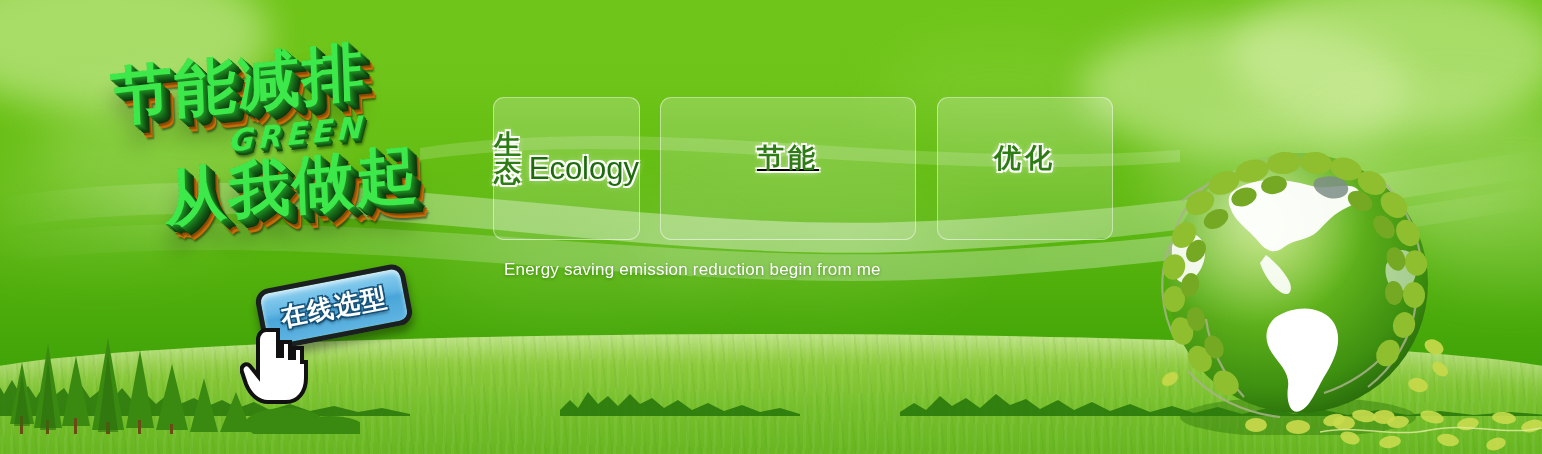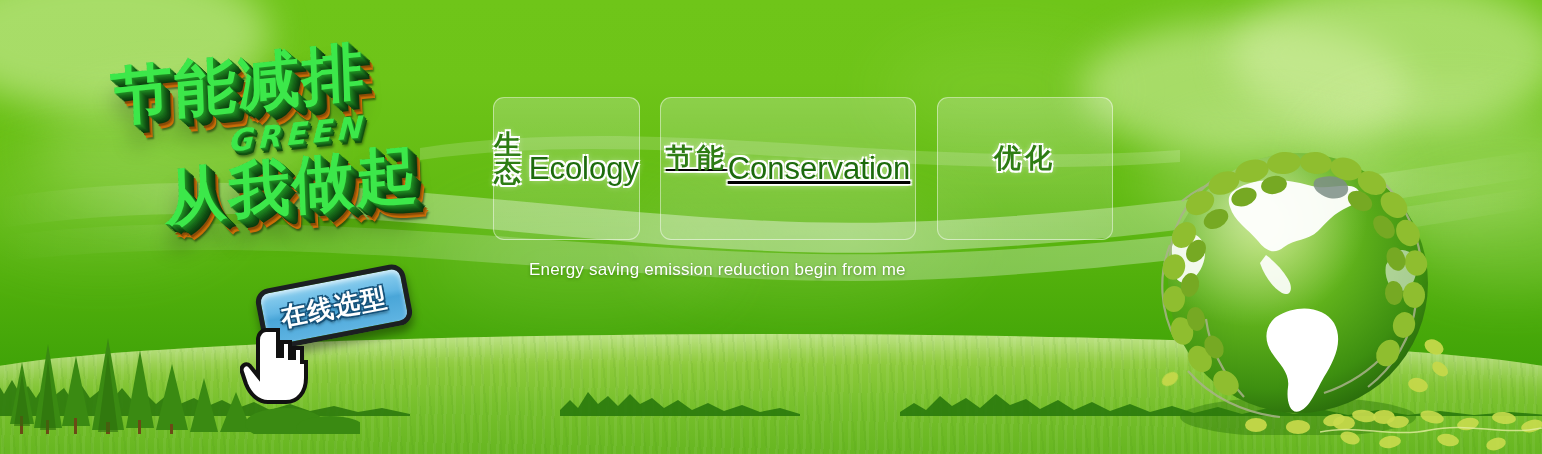--- a/index.html
+++ b/index.html
@@ -127,21 +127,21 @@
     letter-spacing:4px;
   }
   .card-en{
     font-family:"Liberation Sans","DejaVu Sans",sans-serif;
     font-size:31px;font-weight:normal;color:#1d6b0d;line-height:1;
     text-shadow:-1.6px -1.6px 0 #fff,1.6px -1.6px 0 #fff,-1.6px 1.6px 0 #fff,1.6px 1.6px 0 #fff,
                 0 0 7px rgba(255,255,255,.85);
   }
 
   .tagline{
-    position:absolute;left:529px;top:260px;
+    position:absolute;left:504px;top:260px;
     font-family:"Liberation Sans","DejaVu Sans",sans-serif;
     font-size:17px;color:#ffffff;letter-spacing:.2px;
     text-shadow:0 1px 3px rgba(40,95,10,.55);
     white-space:nowrap;
   }
 
   
   .globe-wrap{position:absolute;left:1148px;top:135px;width:300px;height:300px;}
 </style>
 </head>
@@ -256,21 +256,20 @@
 
   <div class="cards">
 
     <div class="card c-ecology">
       <div class="card-cn">生态</div>
       <div class="card-en">Ecology</div>
     </div>
 
     <div class="card c-conservation">
       <div class="card-cn">节能</div>
-      <div class="card-en">Conservation</div>
     </div>
 
     <div class="card c-optimization">
       <div class="card-cn">优化</div>
     </div>
 
   </div>
 
   <div class="tagline">Energy saving emission reduction begin from me</div>
 

